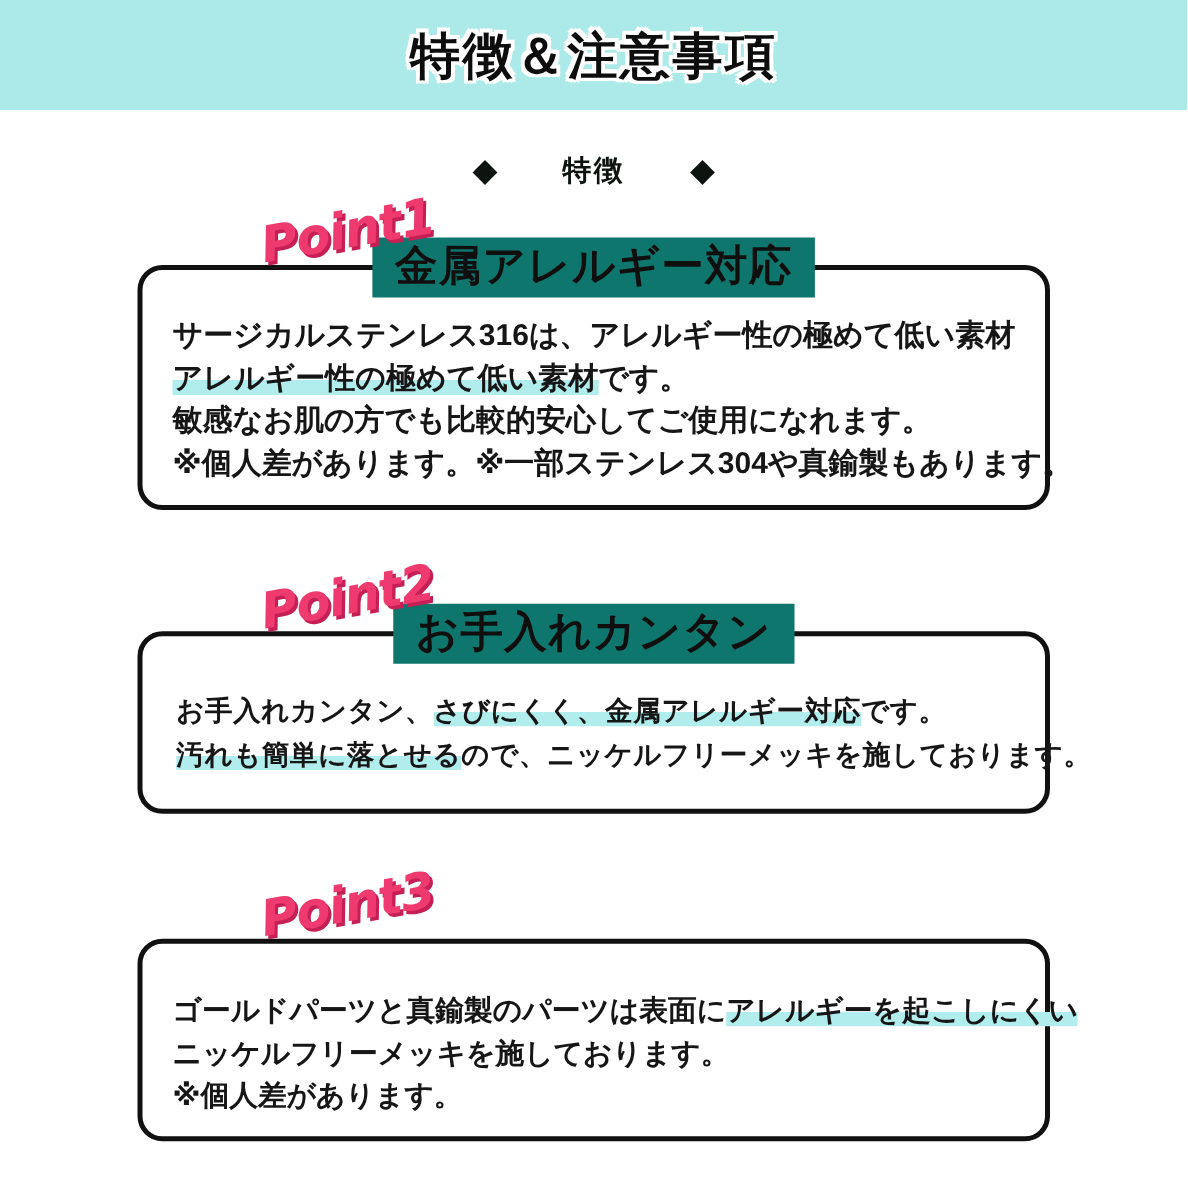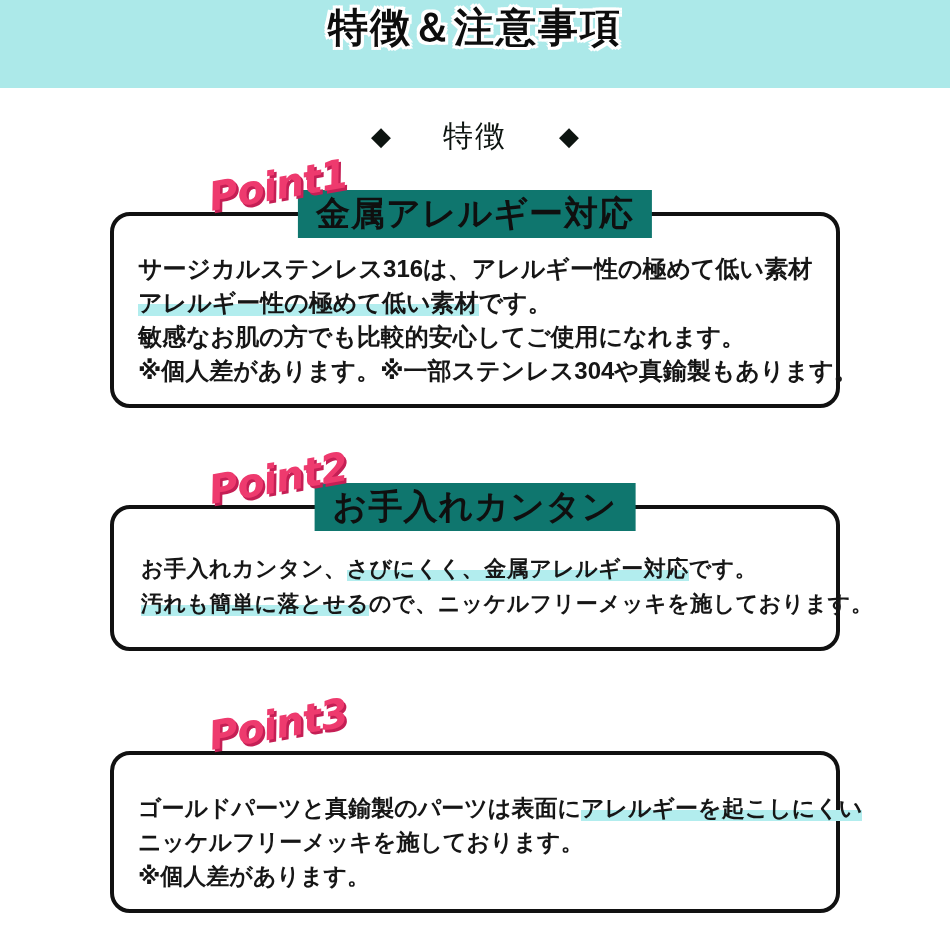--- a/index.html
+++ b/index.html
@@ -23,20 +23,21 @@
     overflow: hidden;
     color: var(--text);
   }
 
   
   .banner {
     width: 100%;
     height: 88px;
     background: var(--banner-bg);
     display: flex;
+    align-items: center;
     justify-content: center;
   }
   .banner-title {
     font-size: 40px;
     font-weight: bold;
     letter-spacing: 2px;
     color: #0d0d0d;
     text-shadow:
       -3px -3px 0 #fff,  3px -3px 0 #fff,
       -3px  3px 0 #fff,  3px  3px 0 #fff,
@@ -52,22 +53,22 @@
     align-items: center;
     justify-content: center;
     gap: 52px;
   }
   .diamond {
     font-size: 26px;
     line-height: 1;
     color: #0d1410;
   }
   .feature-heading-label {
-    font-size: 30px;
-    font-weight: normal;
+    font-size: 23px;
+    font-weight: bold;
     letter-spacing: 2px;
     color: #0d1410;
   }
 
   
   .point-section {
     position: relative;
     margin: 0 110px;
     width: 730px;
   }

